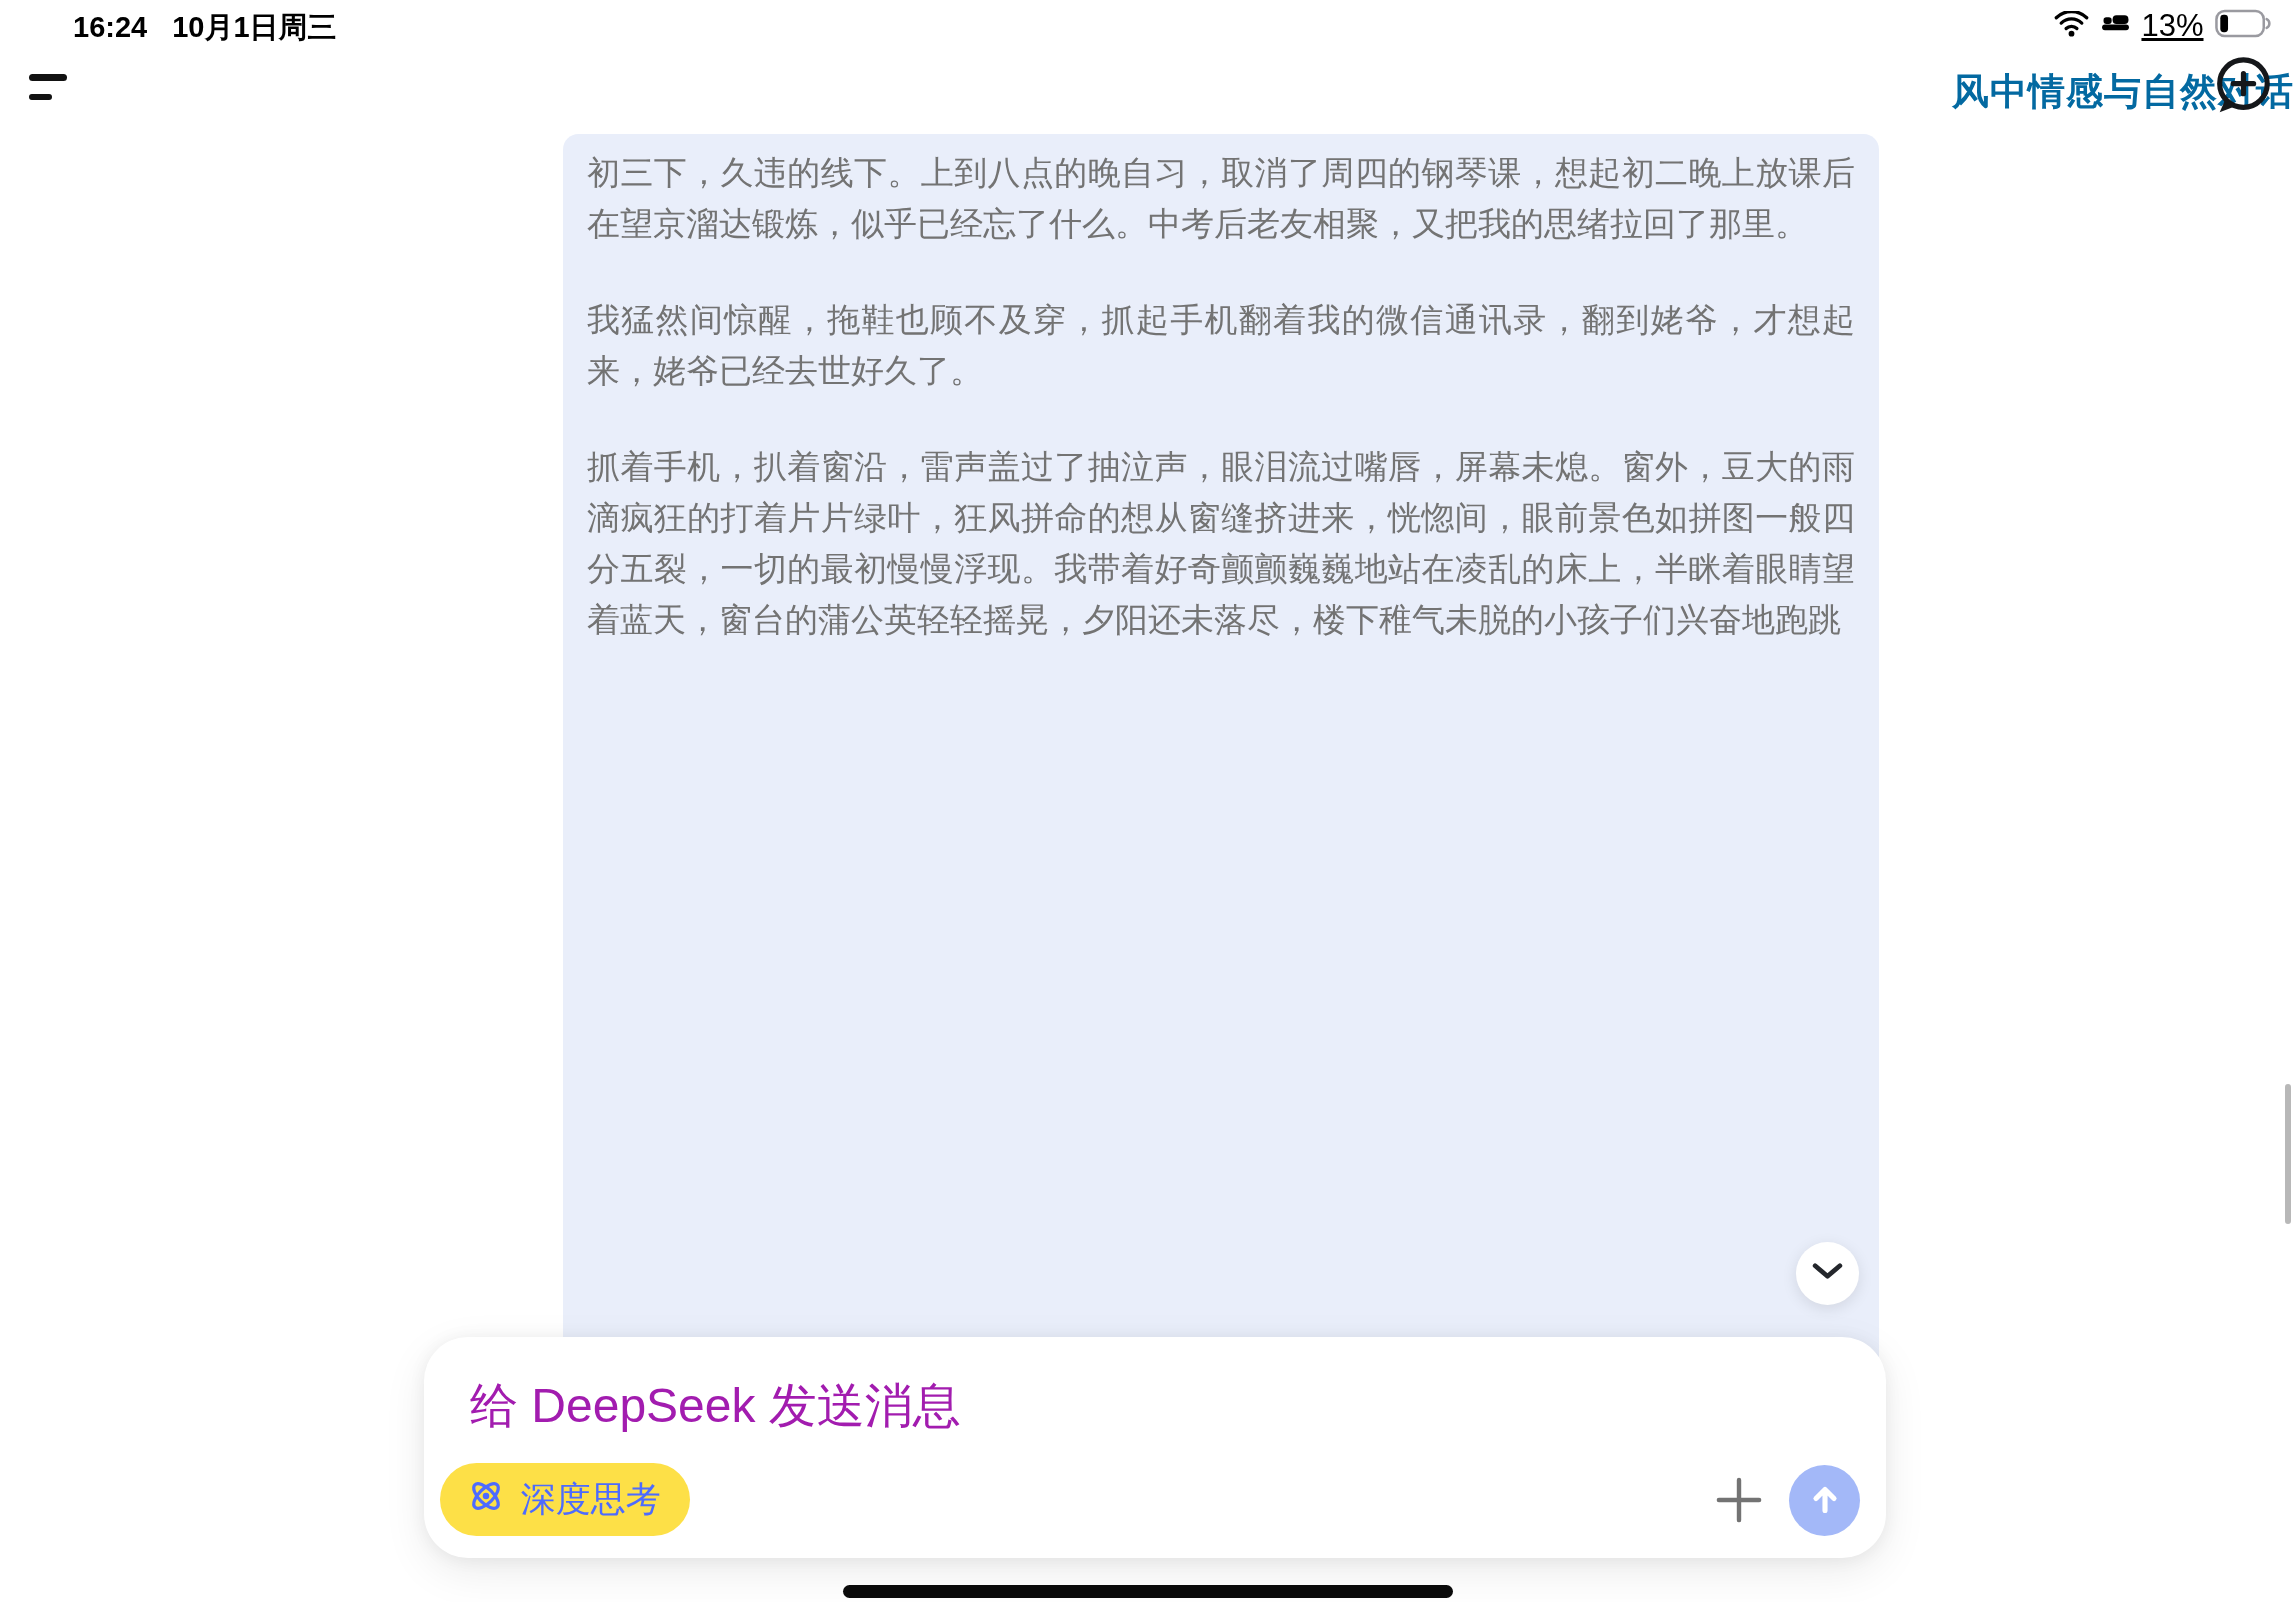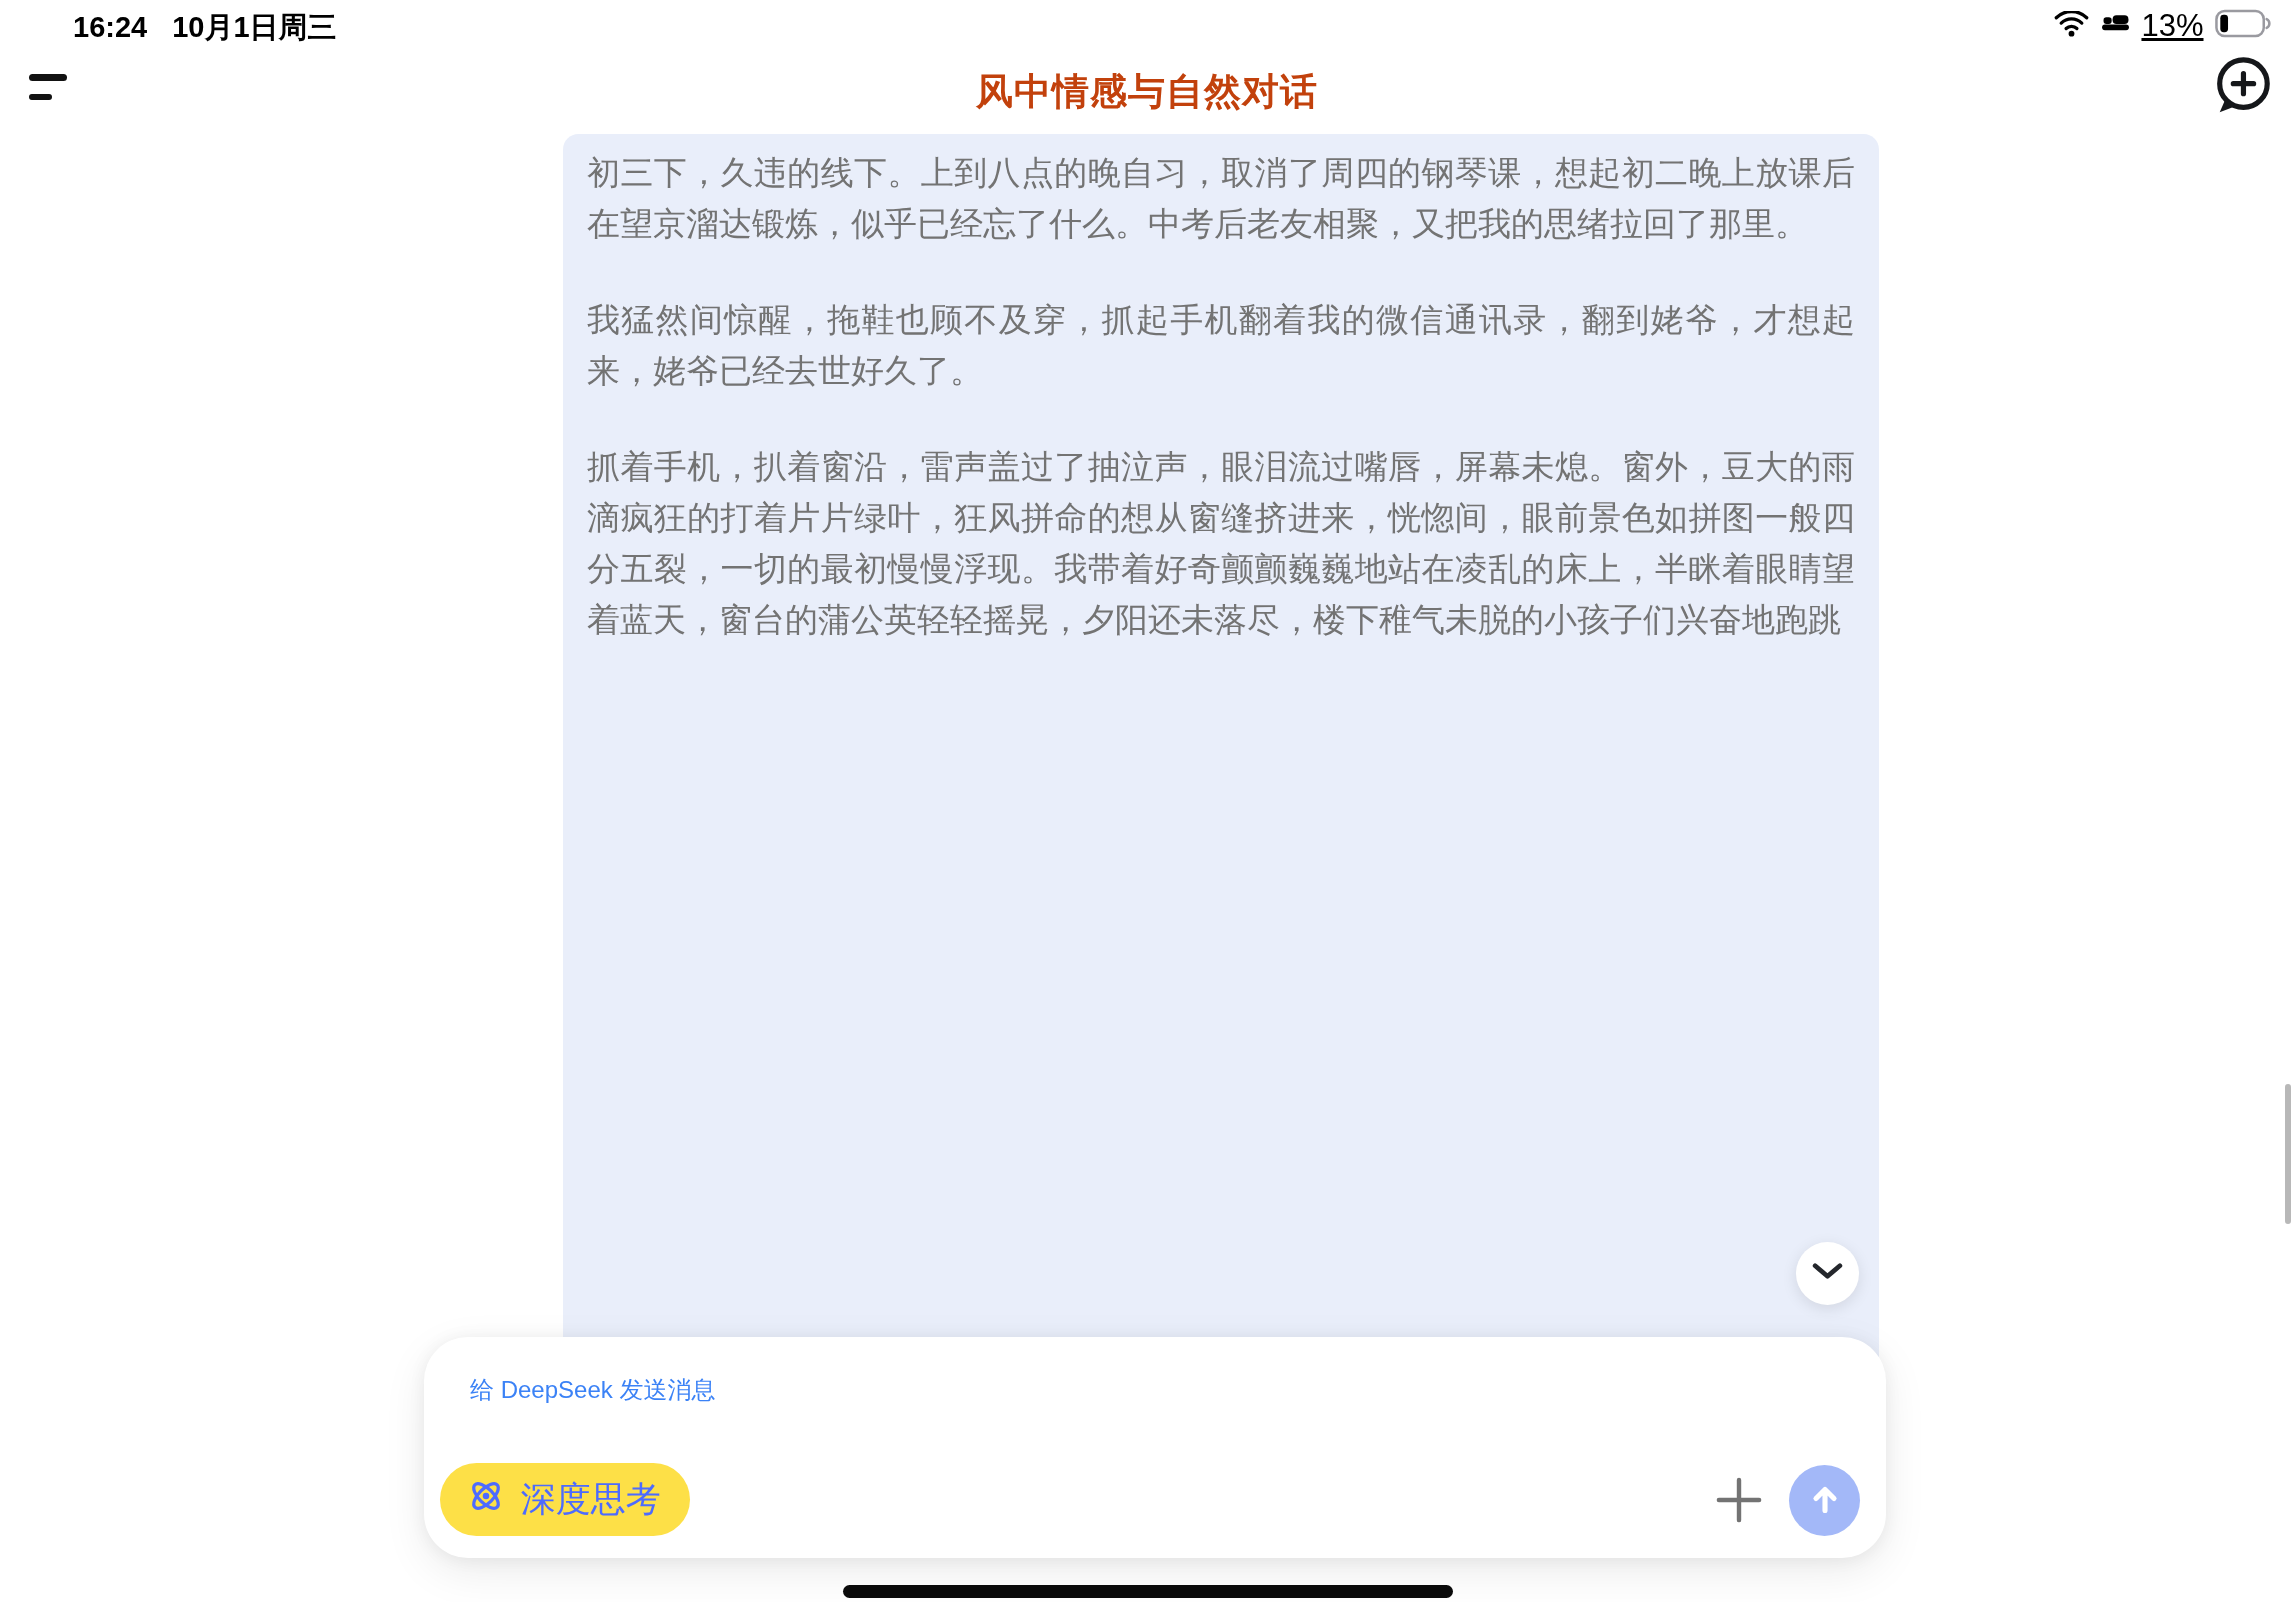--- a/index.html
+++ b/index.html
@@ -11,40 +11,40 @@
   .status-left{position:absolute;left:27px;top:7.7px;display:flex;gap:25px;align-items:baseline;
     font-size:29px;font-weight:600;color:#000;margin-left:46px;}
   .status-right{position:absolute;right:23px;top:7.7px;display:flex;align-items:center;gap:11.5px;}
   .battery-percent{font-size:31px;color:#000;font-weight:400;text-decoration:underline;}
 
   
   .nav-bar{position:absolute;left:0;top:42px;width:100%;height:88px;background:#fff;}
   .menu-btn{position:absolute;left:21px;top:13.4px;width:61px;height:61px;cursor:pointer;}
   .menu-btn .bar1{position:absolute;left:7.7px;top:19px;width:38px;height:6.7px;border-radius:3.8px;background:#121212;}
   .menu-btn .bar2{position:absolute;left:7.7px;top:39px;width:23px;height:5.8px;border-radius:2.9px;background:#121212;}
-  .nav-title{position:absolute;left:0;top:25px;width:100%;text-align:center;
-    font-size:37px;font-weight:600;color:#c2410c;letter-spacing:1px;}
+  .nav-title{position:absolute;left:0;top:25px;width:100%;text-align:right;
+    font-size:37px;font-weight:600;color:#0369a1;letter-spacing:1px;}
   .new-chat-btn{position:absolute;right:17.3px;top:9.6px;width:69px;height:69px;cursor:pointer;}
 
   
   .bubble{position:absolute;left:563px;top:134px;width:1316px;height:1297px;
     background:#E9EEFA;border-radius:15.4px;box-sizing:border-box;
     padding:13.4px 24px 0 24px;overflow:hidden;}
   .bubble p{margin:0 0 45px 0;width:1268px;font-size:33px;line-height:51px;color:#737373;
     word-break:normal;overflow-wrap:break-word;text-align:justify;text-justify:inter-ideograph;}
 
   .scroll-down-btn{position:absolute;left:1796px;top:1242px;width:63px;height:63px;border-radius:50%;
     background:#ffffff;box-shadow:0 3.8px 15.4px rgba(0,0,0,0.10);display:flex;align-items:center;justify-content:center;cursor:pointer;}
 
   .scrollbar{position:absolute;right:2.9px;top:1084px;width:5.8px;height:140px;border-radius:2.9px;background:rgba(0,0,0,0.28);}
 
   
   .composer{position:absolute;left:424px;top:1337px;width:1462px;height:221px;background:#ffffff;
     border-radius:44px;box-shadow:0 1.9px 17.3px rgba(0,0,0,0.06),0 13.4px 44px rgba(0,0,0,0.08);}
-  .composer-input{position:absolute;left:46px;top:37px;width:1153px;height:58px;font-size:24px;color:#3b82f6;cursor:text;}
+  .composer-input{position:absolute;left:46px;top:37px;width:1153px;height:58px;font-size:48px;color:#a21caf;cursor:text;}
   .composer-pills{position:absolute;left:16.3px;top:126px;display:flex;gap:27px;}
   .pill{display:flex;align-items:center;gap:13.4px;height:73px;padding:0 29px 0 25px;border-radius:37px;
     background:#fde047;color:#4D6BFE;font-size:35px;cursor:pointer;}
   .attach-btn{position:absolute;left:1292px;top:140px;width:46px;height:46px;cursor:pointer;}
   .send-btn{position:absolute;left:1365px;top:128px;width:71px;height:71px;border-radius:50%;
     background:#A3B8F8;display:flex;align-items:center;justify-content:center;cursor:pointer;}
 
   
   .home-indicator{position:absolute;left:843px;top:1585px;width:610px;height:12.5px;border-radius:6.7px;background:#0a0a0a;cursor:grab;}
 </style>

